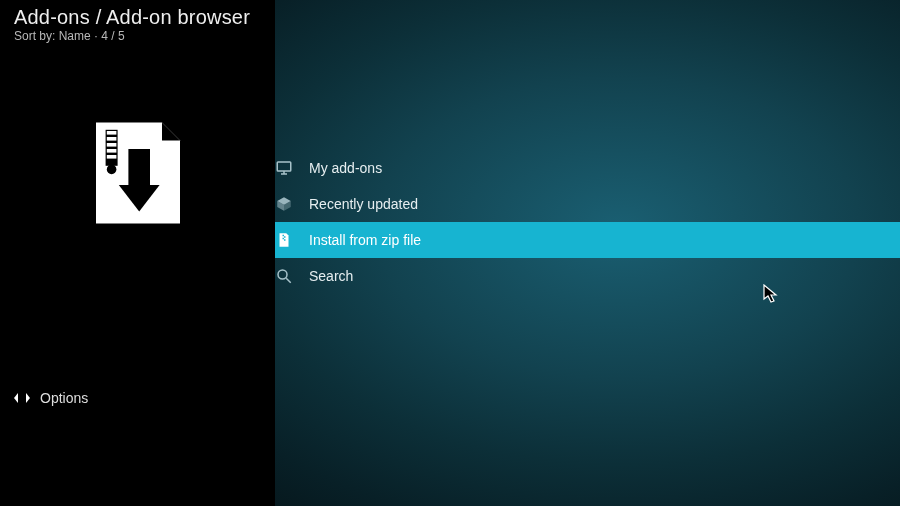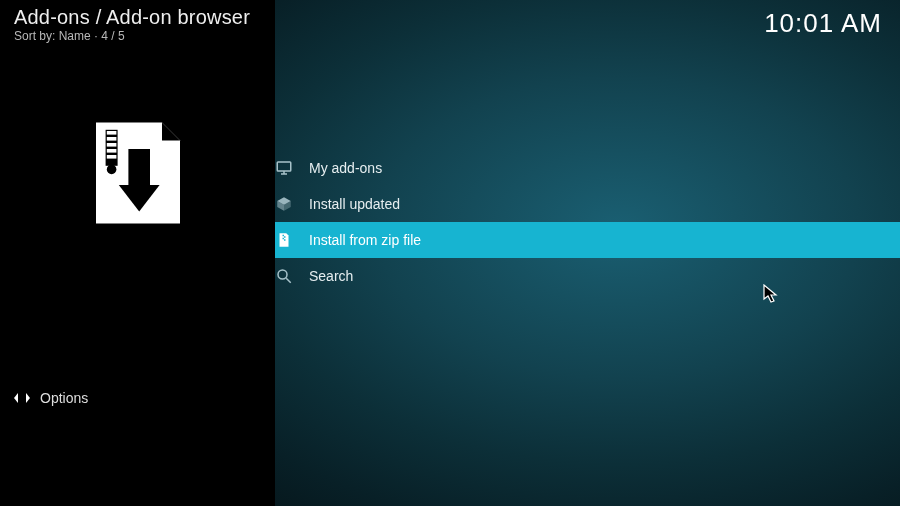--- a/index.html
+++ b/index.html
@@ -93,21 +93,20 @@
       <svg width="16" height="16" viewBox="0 0 16 16">
         <path d="M4 3 L0 8 L4 13 Z" fill="#ffffff"></path>
         <path d="M12 3 L16 8 L12 13 Z" fill="#ffffff"></path>
       </svg>
     </span>
     <span class="opt-label">Options</span>
   </div>
 </div>
 
 <div class="main">
-  <div class="clock">10:01 AM</div>
 
   <div class="list">
     <div class="item">
       <span class="iconbox">
         <svg width="18" height="18" viewBox="0 0 24 24" fill="none" stroke="#cfe7ee" stroke-width="2">
           <rect x="3" y="4" width="18" height="12" rx="1"></rect>
           <line x1="8" y1="20" x2="16" y2="20"></line>
           <line x1="12" y1="16" x2="12" y2="20"></line>
         </svg>
       </span>
@@ -115,21 +114,21 @@
     </div>
 
     <div class="item">
       <span class="iconbox">
         <svg width="18" height="18" viewBox="0 0 24 24" fill="#cfe7ee">
           <path d="M12 3 L21 8 L12 13 L3 8 Z" opacity="0.9"></path>
           <path d="M3 8 L12 13 L12 21 L3 16 Z" opacity="0.55"></path>
           <path d="M21 8 L12 13 L12 21 L21 16 Z" opacity="0.35"></path>
         </svg>
       </span>
-      <span>Install updated</span>
+      <span>Recently updated</span>
     </div>
 
 
     <div class="item highlight">
       <span class="iconbox">
         <svg width="18" height="18" viewBox="0 0 24 24" fill="#ffffff">
           <path d="M6 3 h9 l3 3 v15 h-12 Z"></path>
           <rect x="10" y="5" width="2" height="2" fill="#17b4d1"></rect>
           <rect x="12" y="7" width="2" height="2" fill="#17b4d1"></rect>
           <rect x="10" y="9" width="2" height="2" fill="#17b4d1"></rect>

